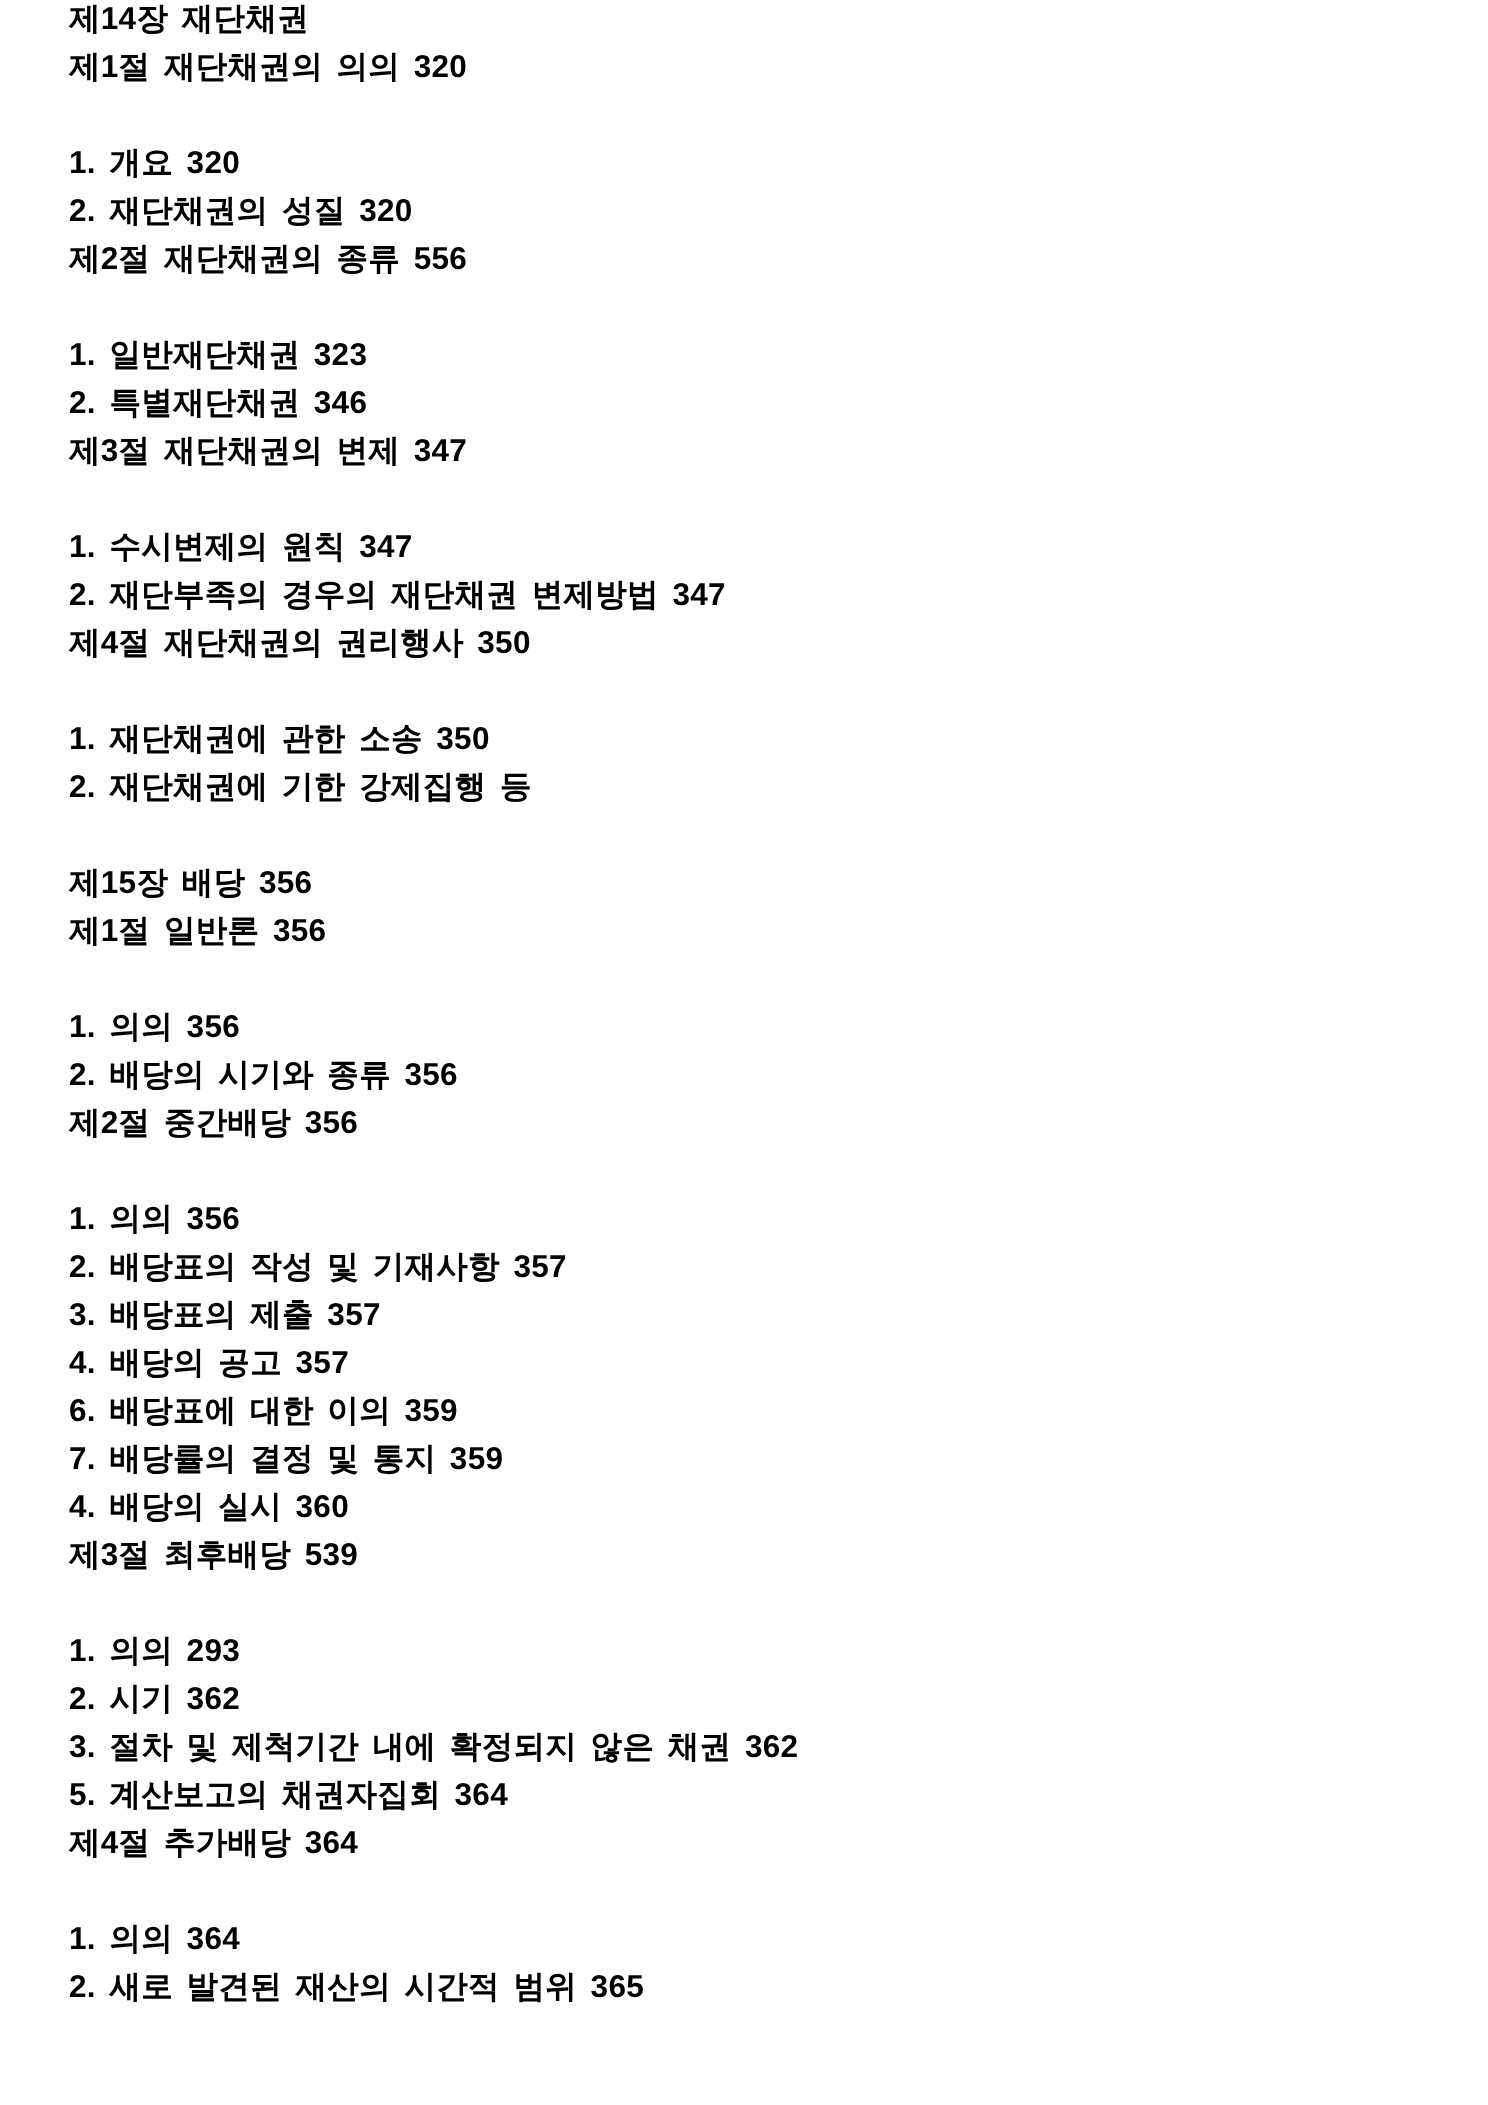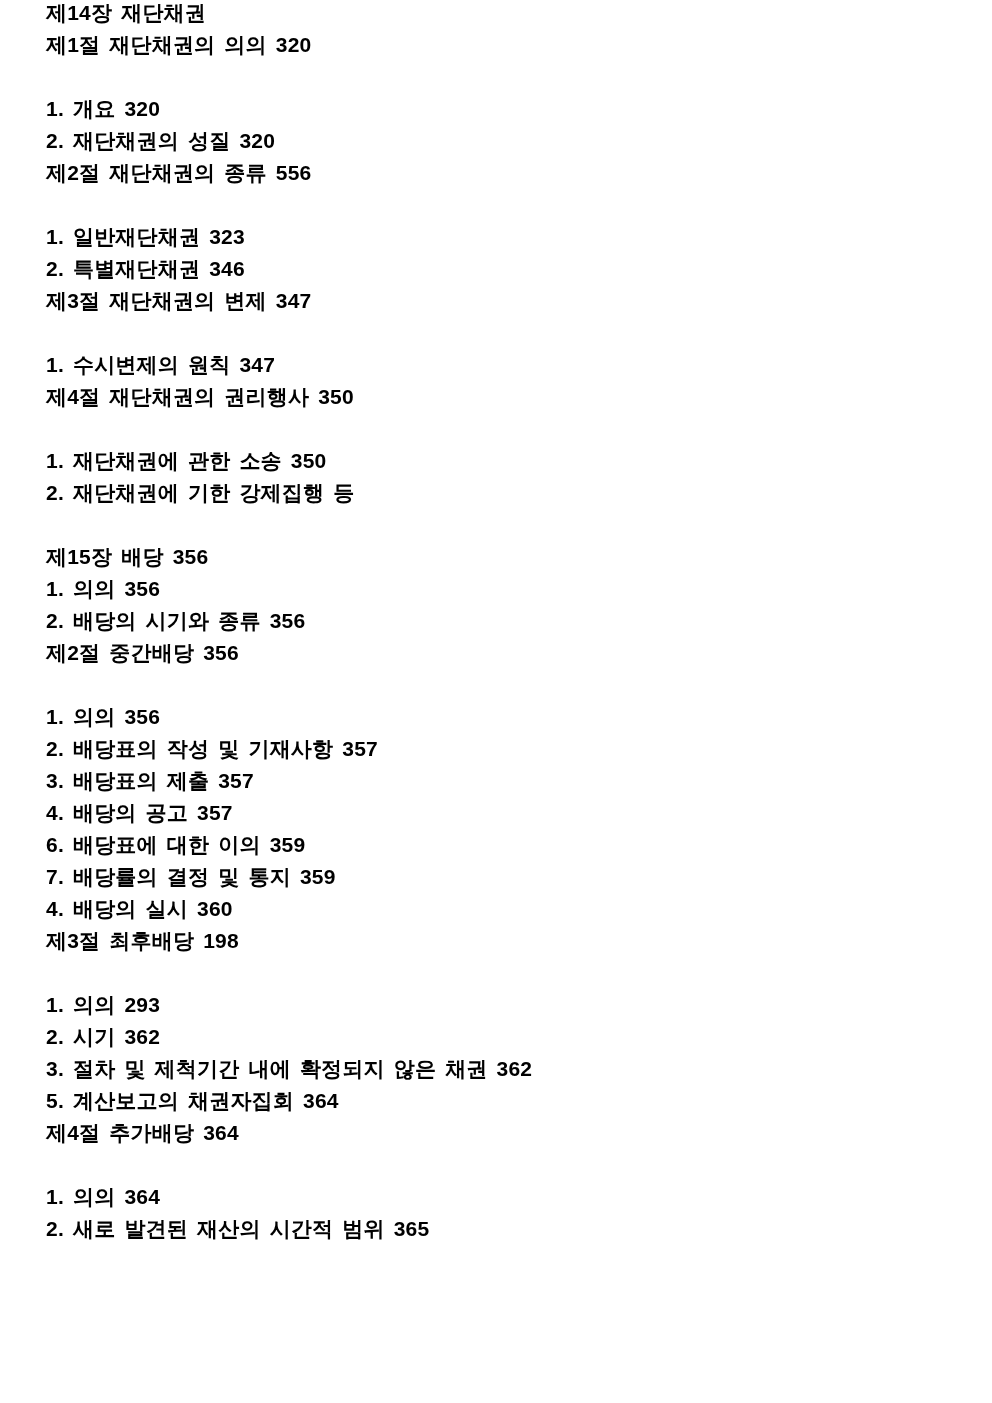--- a/index.html
+++ b/index.html
@@ -39,37 +39,39 @@
     <div class="toc-section">
       <div class="toc-line toc-chapter">제14장 재단채권</div>
       <div class="toc-line toc-section">제1절 재단채권의 의의 320</div>
       <div class="toc-line toc-item">1. 개요 320</div>
       <div class="toc-line toc-item">2. 재단채권의 성질 320</div>
       <div class="toc-line toc-section">제2절 재단채권의 종류 556</div>
       <div class="toc-line toc-item">1. 일반재단채권 323</div>
       <div class="toc-line toc-item">2. 특별재단채권 346</div>
       <div class="toc-line toc-section">제3절 재단채권의 변제 347</div>
       <div class="toc-line toc-item">1. 수시변제의 원칙 347</div>
+      <div class="toc-line toc-item">2. 재단부족의 경우의 재단채권 변제방법 347</div>
       <div class="toc-line toc-section">제4절 재단채권의 권리행사 350</div>
       <div class="toc-line toc-item">1. 재단채권에 관한 소송 350</div>
       <div class="toc-line toc-item">2. 재단채권에 기한 강제집행 등</div>
     </div>
     <div class="toc-section">
       <div class="toc-line toc-chapter">제15장 배당 356</div>
+      <div class="toc-line toc-section">제1절 일반론 356</div>
       <div class="toc-line toc-item">1. 의의 356</div>
       <div class="toc-line toc-item">2. 배당의 시기와 종류 356</div>
       <div class="toc-line toc-section">제2절 중간배당 356</div>
       <div class="toc-line toc-item">1. 의의 356</div>
       <div class="toc-line toc-item">2. 배당표의 작성 및 기재사항 357</div>
       <div class="toc-line toc-item">3. 배당표의 제출 357</div>
       <div class="toc-line toc-item">4. 배당의 공고 357</div>
       <div class="toc-line toc-item">6. 배당표에 대한 이의 359</div>
       <div class="toc-line toc-item">7. 배당률의 결정 및 통지 359</div>
       <div class="toc-line toc-item">4. 배당의 실시 360</div>
-      <div class="toc-line toc-section">제3절 최후배당 198</div>
+      <div class="toc-line toc-section">제3절 최후배당 539</div>
       <div class="toc-line toc-item">1. 의의 293</div>
       <div class="toc-line toc-item">2. 시기 362</div>
       <div class="toc-line toc-item">3. 절차 및 제척기간 내에 확정되지 않은 채권 362</div>
       <div class="toc-line toc-item">5. 계산보고의 채권자집회 364</div>
       <div class="toc-line toc-section">제4절 추가배당 364</div>
       <div class="toc-line toc-item">1. 의의 364</div>
       <div class="toc-line toc-item">2. 새로 발견된 재산의 시간적 범위 365</div>
     </div>
   </div>
 

